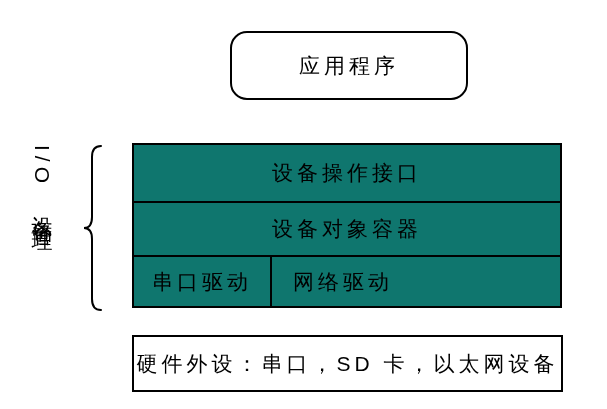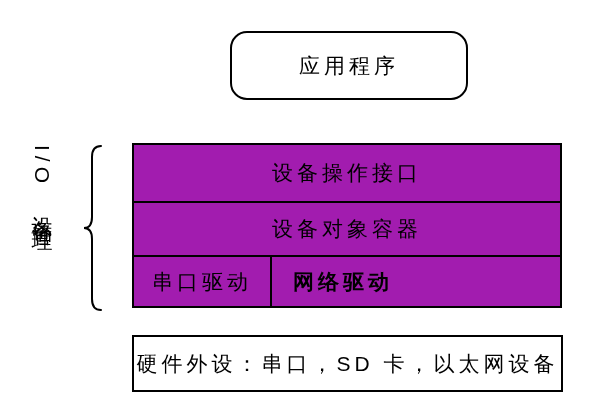--- a/index.html
+++ b/index.html
@@ -38,21 +38,21 @@
   .stack {
     position: absolute;
     left: 132px;
     top: 143px;
     width: 430px;
     height: 165px;
     border: 2px solid #000000;
     box-sizing: border-box;
     display: flex;
     flex-direction: column;
-    background: #a21caf;
+    background: #0f766e;
   }
   .layer {
     display: flex;
     align-items: center;
     justify-content: center;
     font-size: 21px;
     letter-spacing: 4px;
     box-sizing: border-box;
     white-space: nowrap;
   }
@@ -63,21 +63,21 @@
     display: flex;
     align-items: center;
     justify-content: center;
     font-size: 21px;
     letter-spacing: 4px;
     box-sizing: border-box;
     white-space: nowrap;
   }
   .driver-serial  { width: 138px; border-right: 2px solid #000000; }
   .driver-sdcard  { flex: 1;      border-right: 2px solid #000000; }
-  .driver-network { width: 142px; font-weight: bold; }
+  .driver-network { width: 142px; }
   .hw-box {
     left: 132px;
     top: 335px;
     width: 431px;
     height: 57px;
     text-align: center;
   }
   .side-label {
     position: absolute;
     left: 28px;

